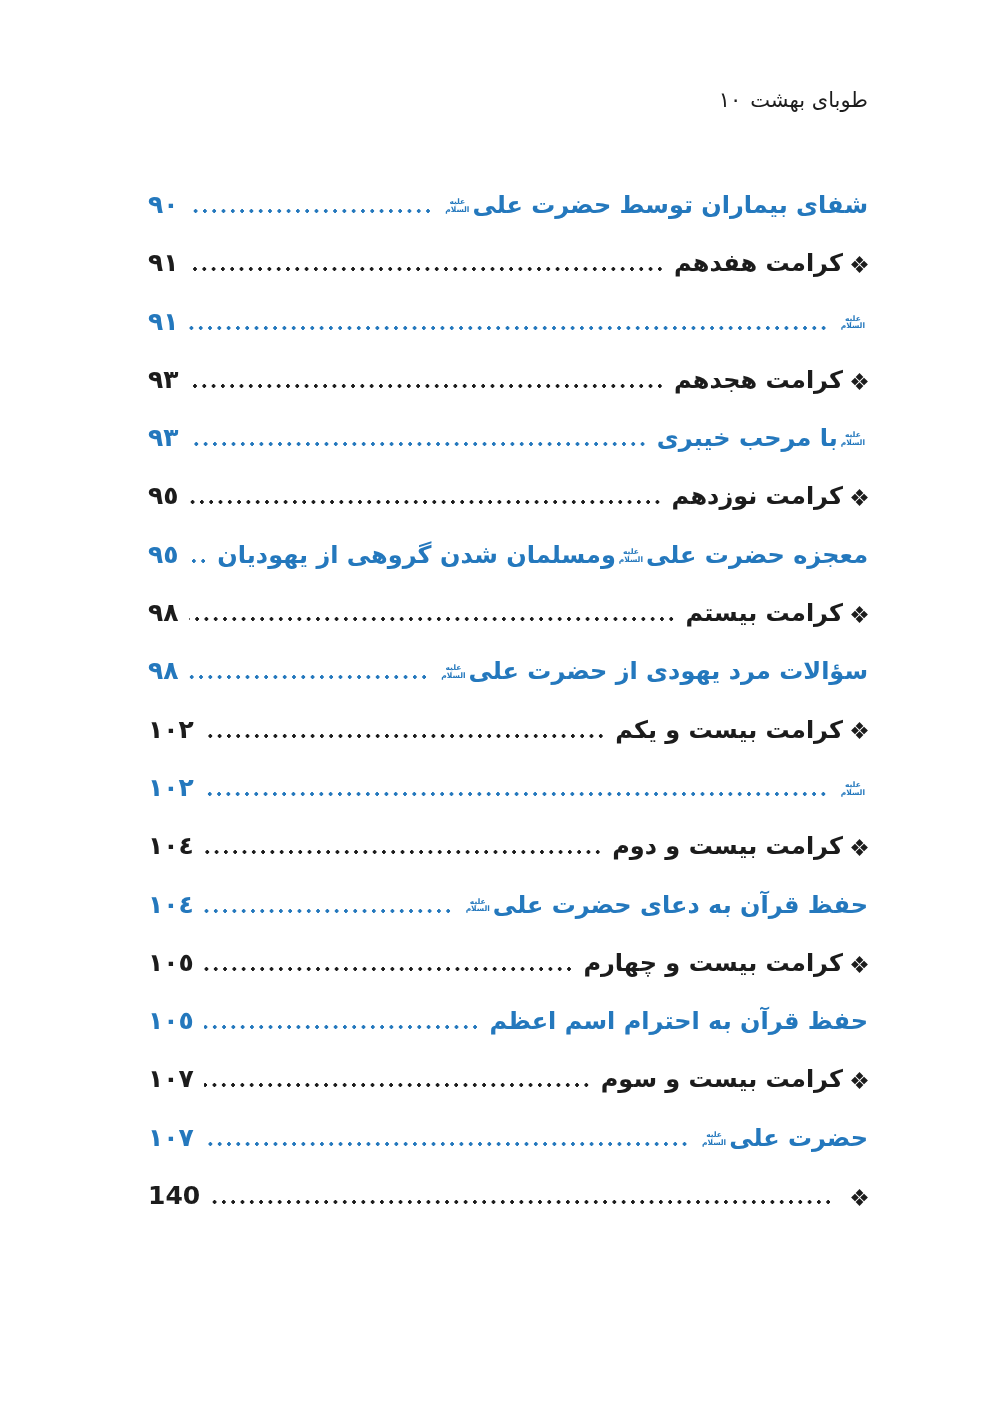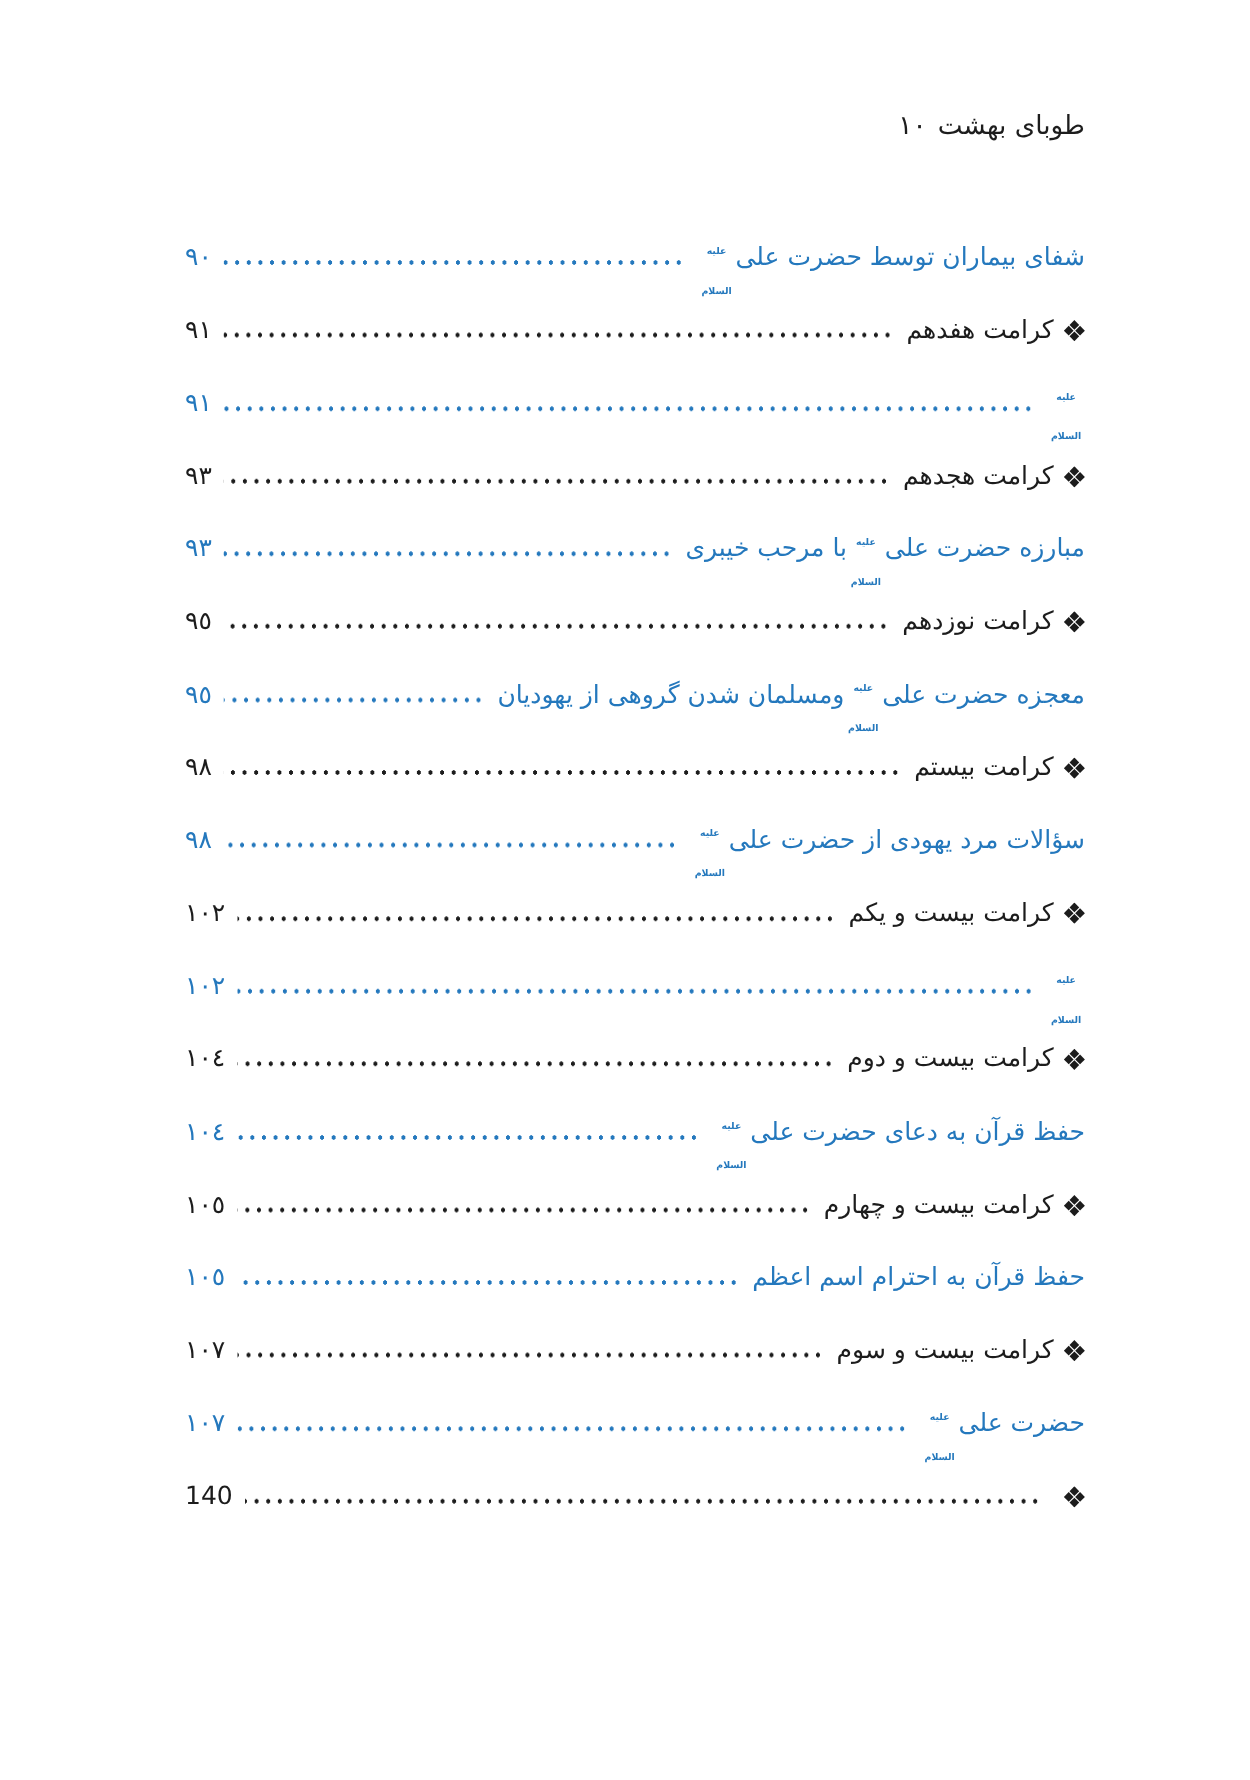--- a/index.html
+++ b/index.html
@@ -37,55 +37,54 @@
     display: flex;
     flex-direction: row;
     align-items: baseline;
     height: 58.3px;
     line-height: 58.3px;
     white-space: nowrap;
   }
   .toc-row.topic   { color: #2478bd; }
   .toc-row.karamat { color: #1c1c1c; }
   .entry-title {
-    font-size: 20px;
-    font-weight: normal;
+    font-size: 24px;
+    font-weight: bold;
     text-align: center;
   }
   .diamond-icon {
     align-self: center;
     margin-left: 8px;   
     margin-right: 0;
     flex: 0 0 auto;
     transform: translateY(1px);
   }
   .honorific {
     display: inline-flex;
     flex-direction: column;
     align-items: center;
     font-size: 7.5px;
     font-weight: bold;
     line-height: 1.05;
     transform: translateY(-9px);
     margin: 0 3px;
     vertical-align: baseline;
-    gap: 24px;
   }
   .leader {
     flex: 1 1 auto;
     height: 4px;
     margin: 0 10px;
     background-image: radial-gradient(circle, currentColor 1.6px, transparent 1.9px);
     background-size: 9.3px 4px;
     background-repeat: repeat-x;
     background-position: right center;
   }
   .page-number {
-    font-size: 20px;
-    font-weight: normal;
+    font-size: 25px;
+    font-weight: bold;
     flex: 0 0 auto;
   }
 </style>
 </head>
 <body>
 
 <div class="page">
 
   <div class="running-header">
     <span>طوبای بهشت</span>
@@ -126,21 +125,20 @@
           <polygon points="9,0.10000000000000053 13.1,4.2 9,8.3 4.9,4.2" fill="#1c1c1c"></polygon>
           <polygon points="4.2,4.9 8.3,9 4.2,13.1 0.10000000000000053,9" fill="#1c1c1c"></polygon>
           <polygon points="13.8,4.9 17.9,9 13.8,13.1 9.700000000000001,9" fill="#1c1c1c"></polygon>
           <polygon points="9,9.700000000000001 13.1,13.8 9,17.9 4.9,13.8" fill="#1c1c1c"></polygon>
         </svg>
         <span class="entry-title">کرامت هجدهم</span>
         <div class="leader"></div>
         <span class="page-number">٩٣</span>
       </div>
       <div class="toc-row topic">
-        <span class="entry-title">مبارزه  حضرت علی</span>
         <span class="honorific">
           <span>علیه</span>
           <span>السلام</span>
         </span>
         <span class="entry-title">با مرحب خیبری</span>
         <div class="leader"></div>
         <span class="page-number">٩٣</span>
       </div>
       <div class="toc-row karamat">
         <svg width="17" height="17" viewBox="0 0 18 18" class="diamond-icon">

